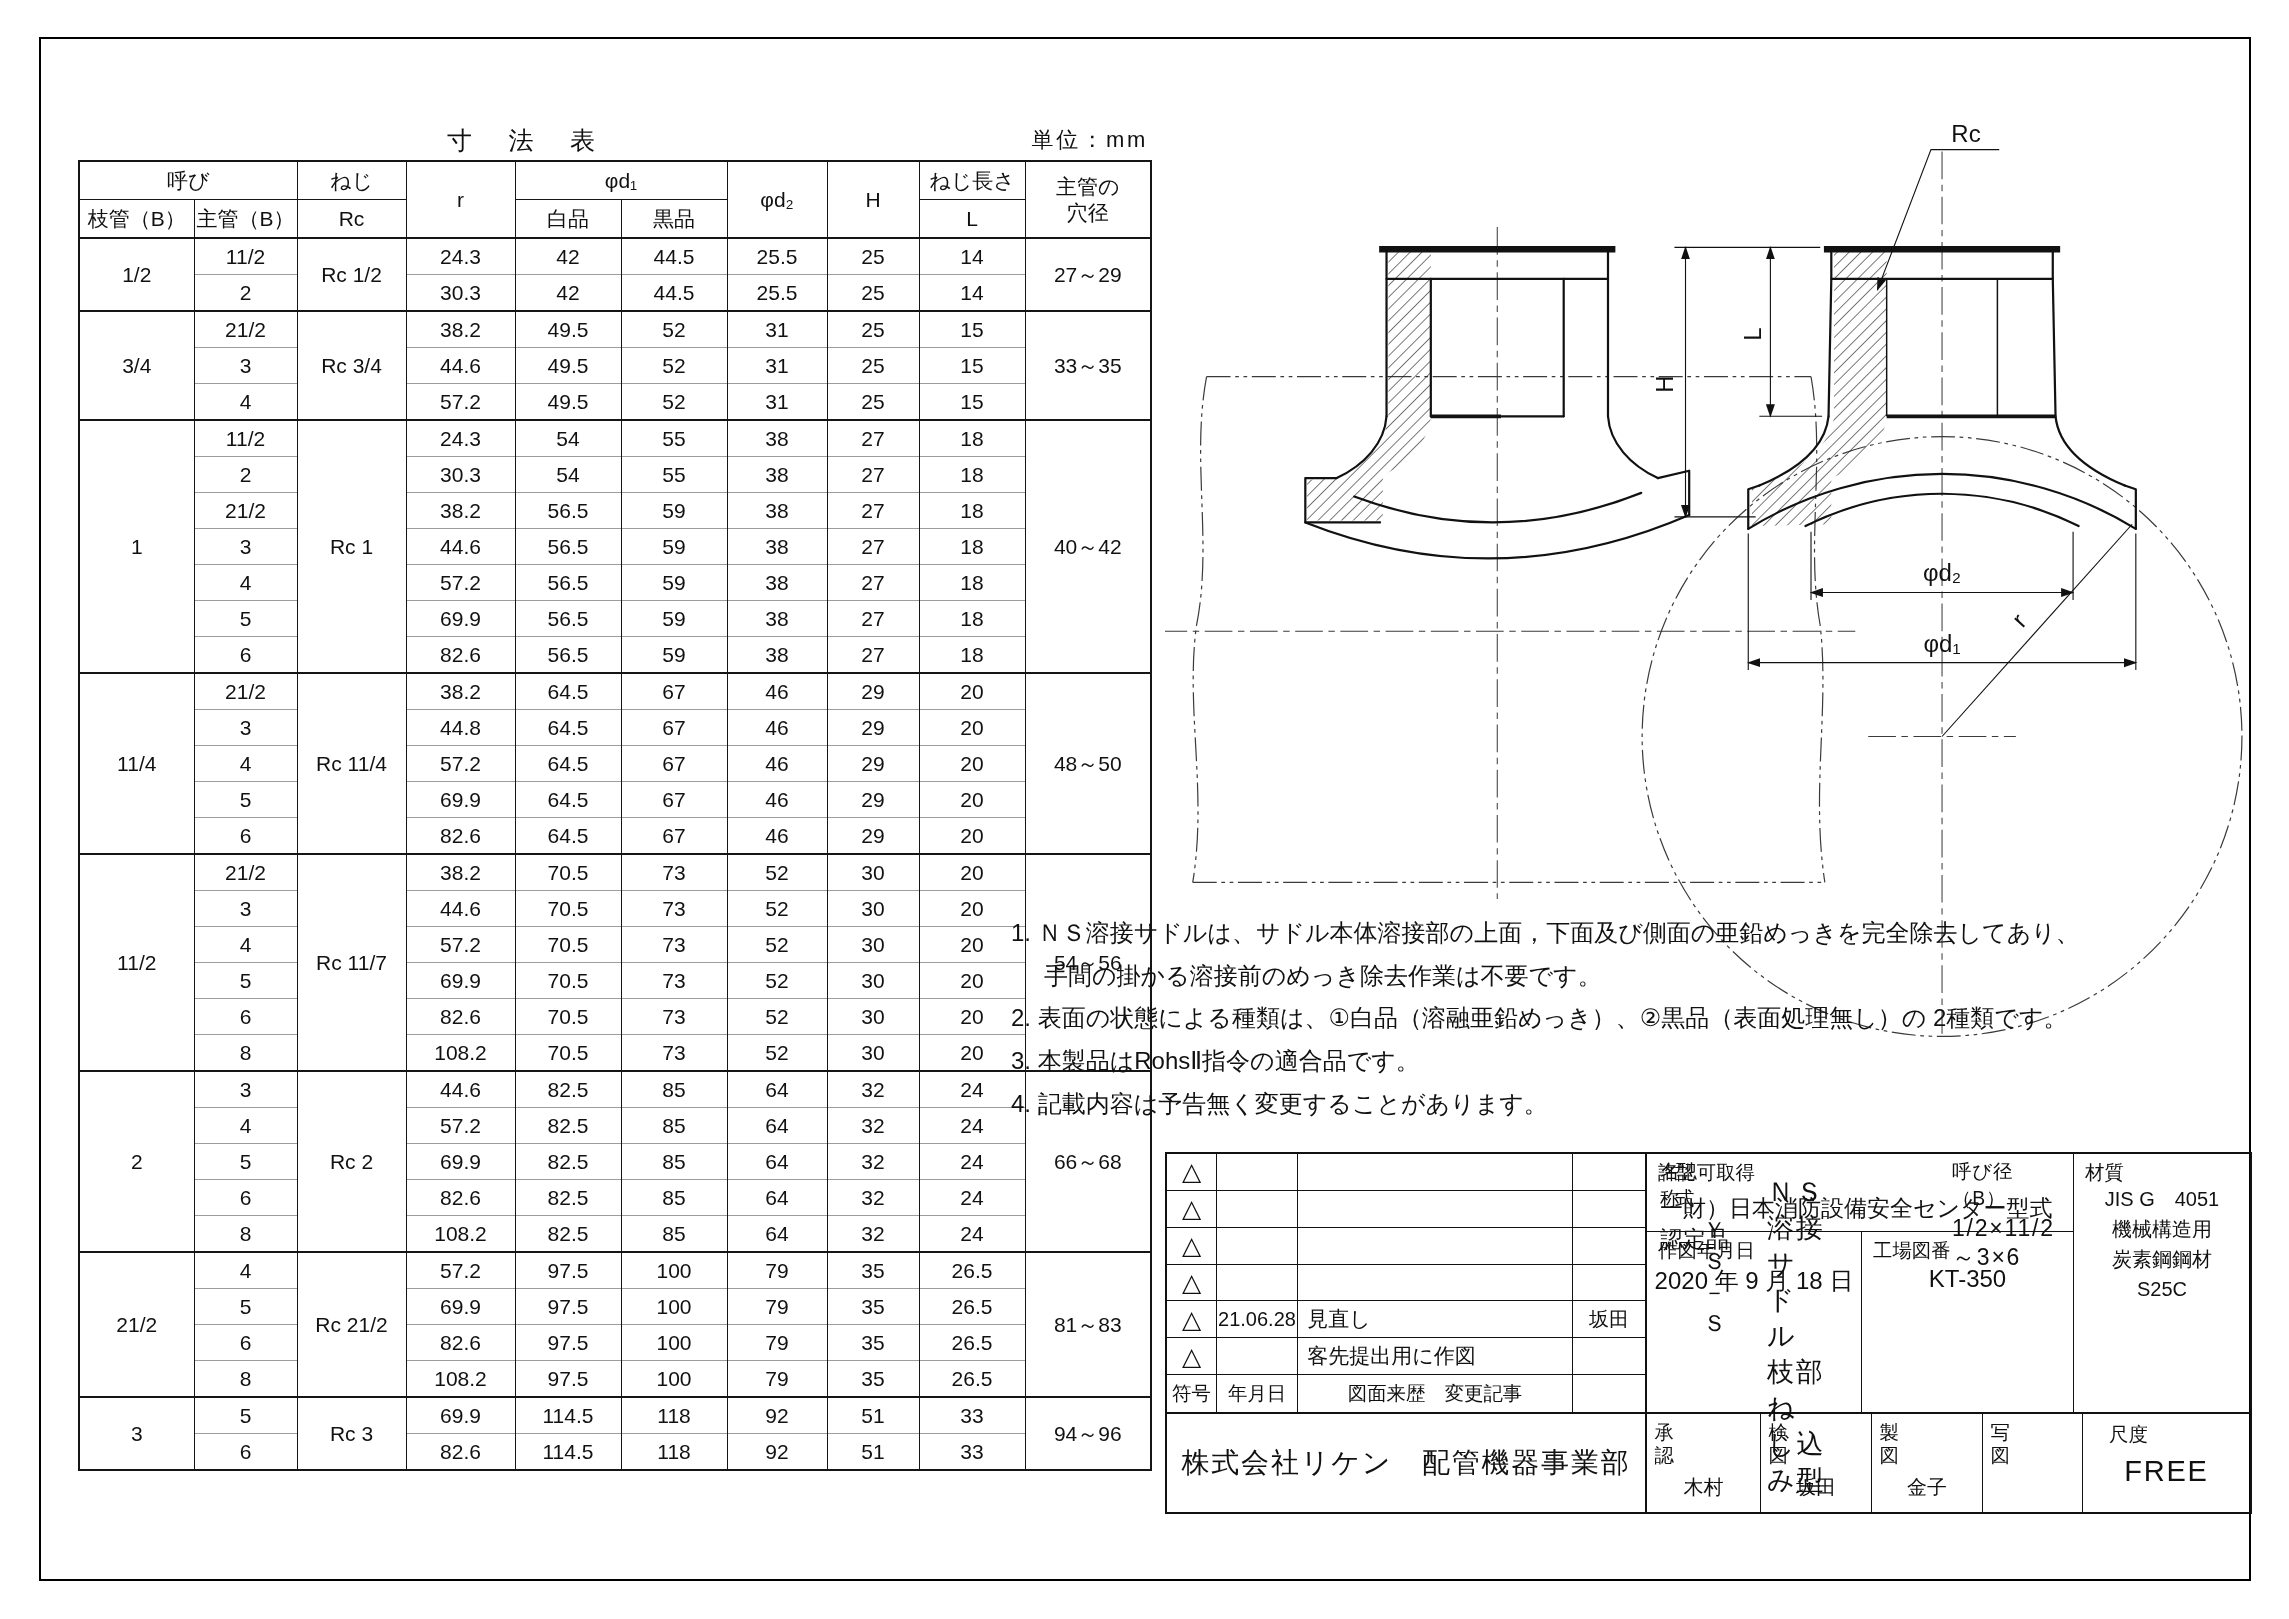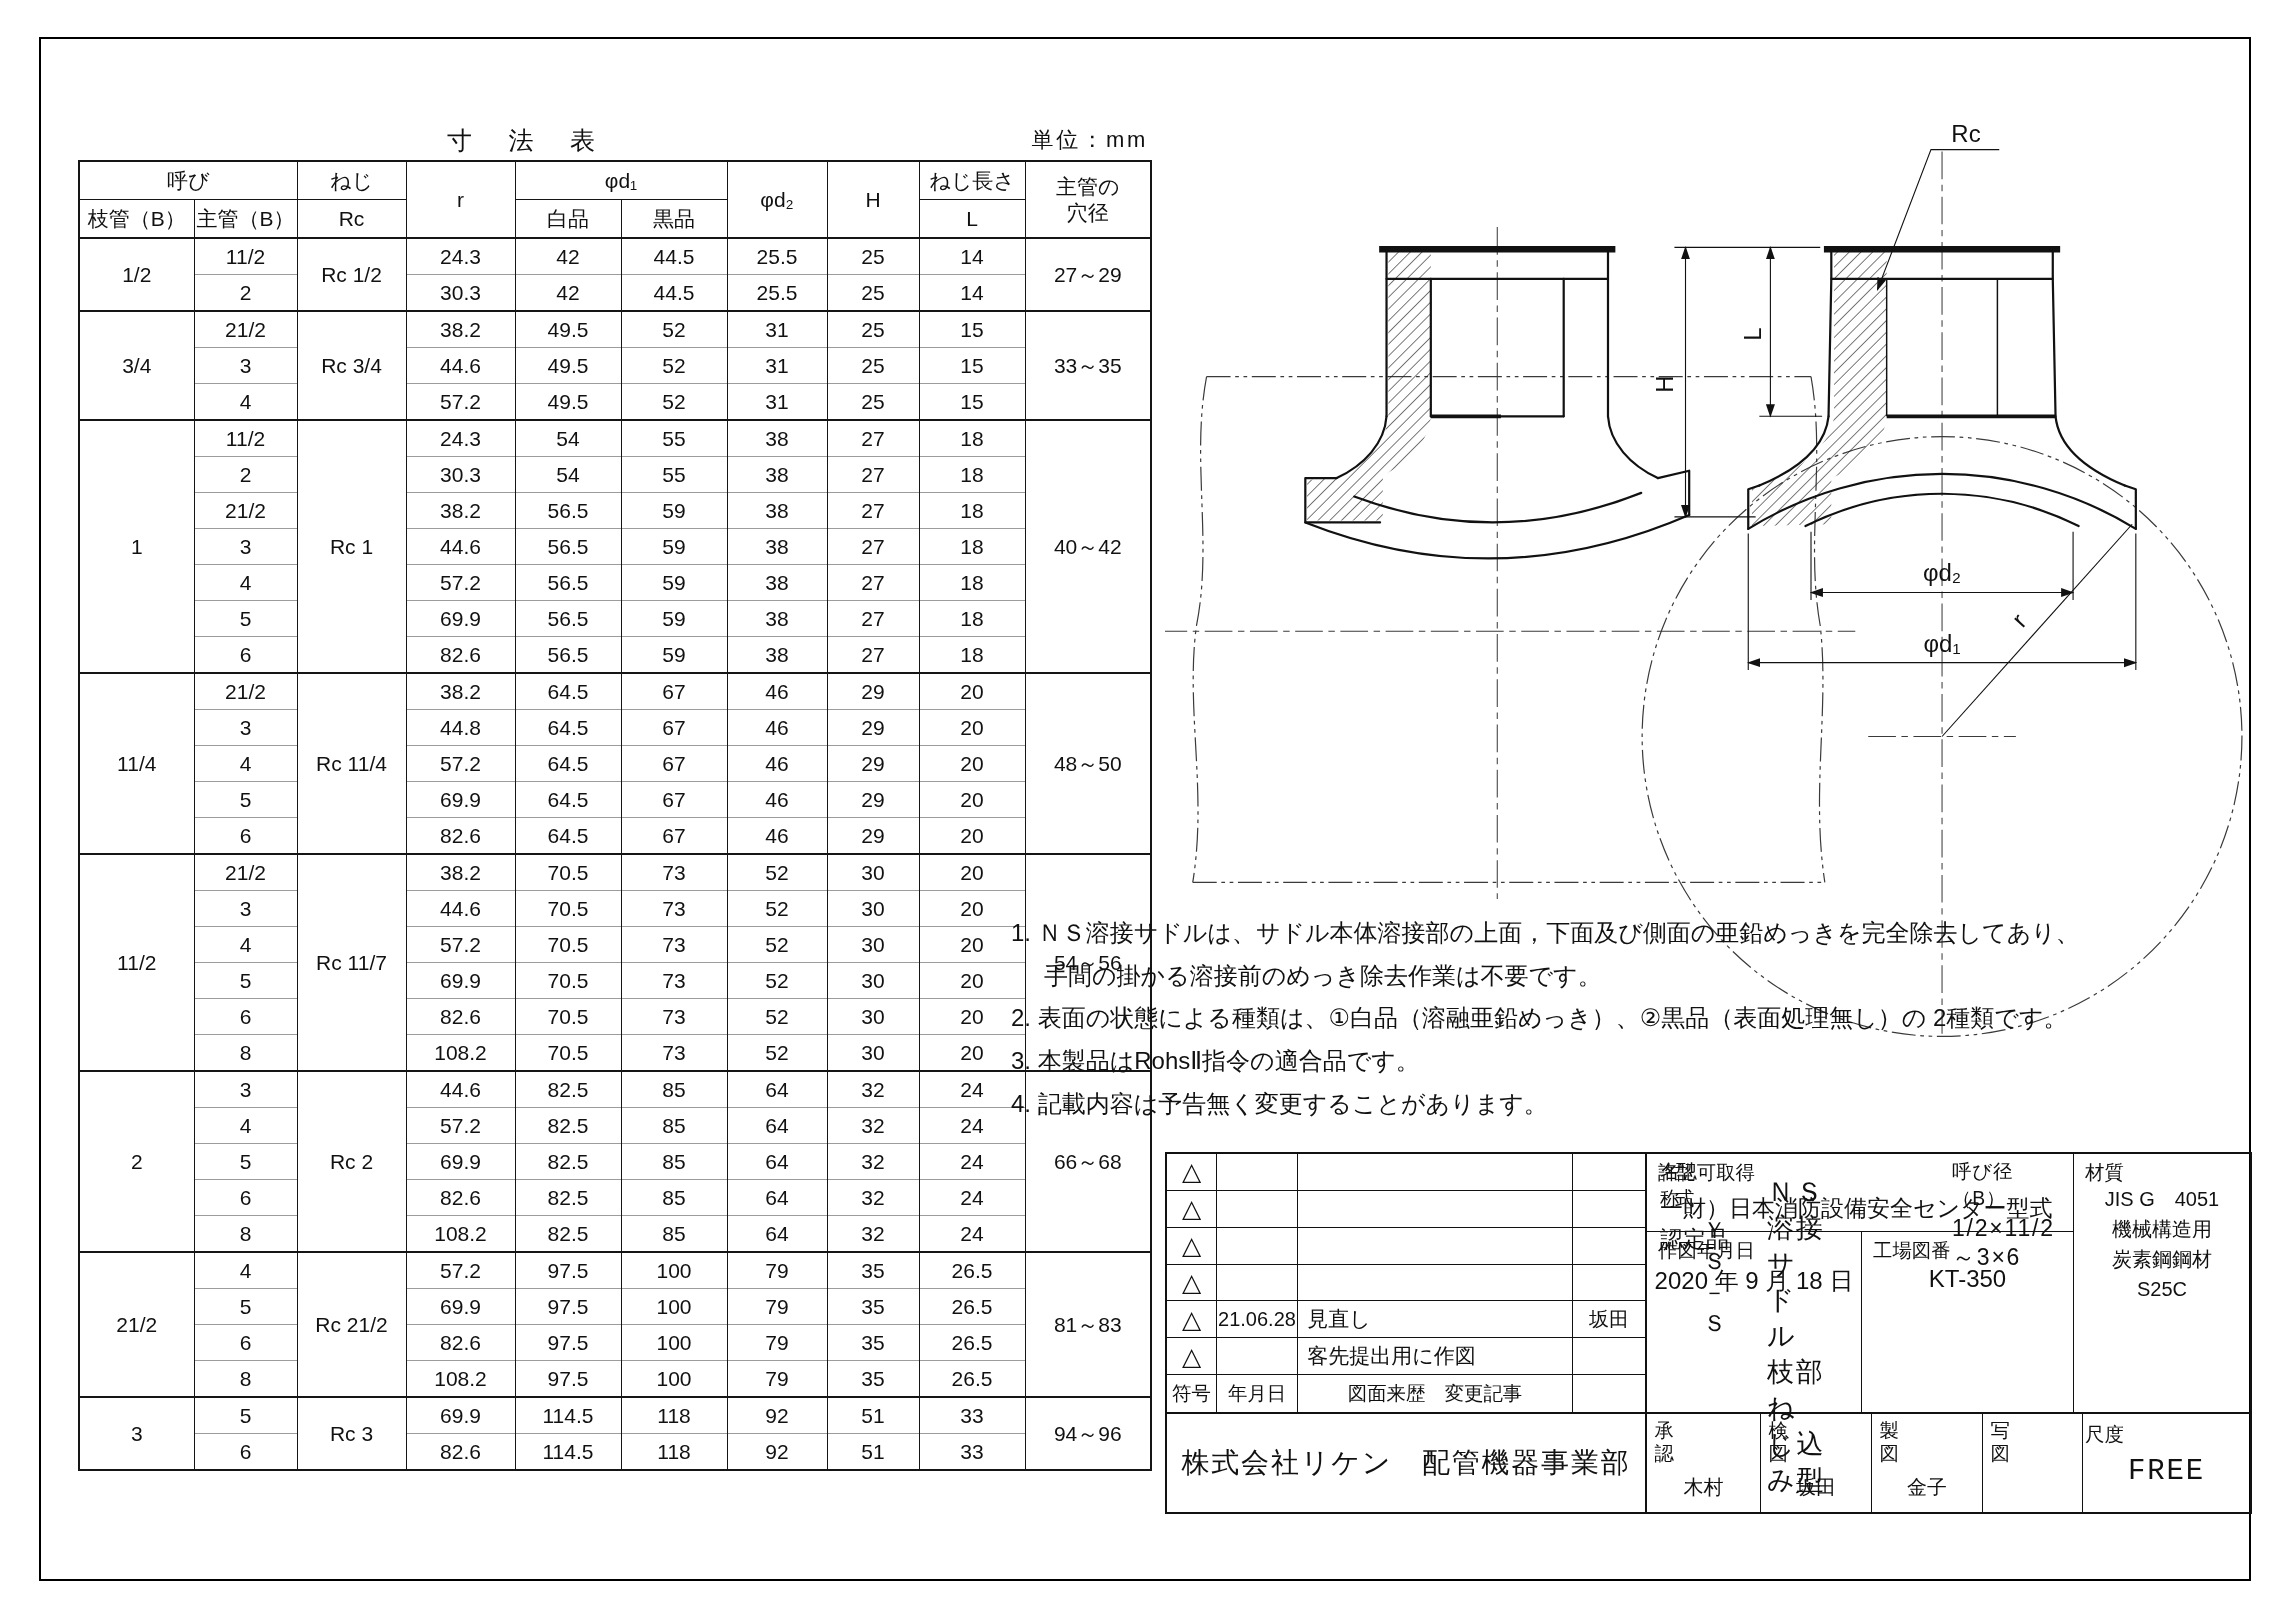--- a/index.html
+++ b/index.html
@@ -64,26 +64,26 @@
   .cellhd{position:relative;box-sizing:border-box;}
   .cellhd .lab{position:absolute;left:11px;top:4.6px;font-size:19.4px;}
   .cellhd .val{position:absolute;left:0;right:0;top:33px;text-align:center;font-size:24px;}
   .c-date{width:214px;}
   .c-fno{flex:1;border-left:1.8px solid #111;}
   .material{flex:1;border-left:1.8px solid #111;box-sizing:border-box;position:relative;}
   .material .lab{position:absolute;left:11px;top:4.6px;font-size:19.4px;}
   .material .val{position:absolute;left:0;right:0;top:29.5px;text-align:center;font-size:20px;line-height:1.5;white-space:pre-line;}
   .tb-bottom{flex:1;display:flex;border-top:2.8px solid #111;}
   .company{width:480px;border-right:2.8px solid #111;box-sizing:border-box;display:flex;align-items:center;justify-content:center;font-size:28px;letter-spacing:1.8px;}
-  .stamps{flex:1;display:flex;font-family:Liberation Mono, monospace;}
+  .stamps{flex:1;display:flex;}
   .stamp{position:relative;border-right:1.8px solid #111;box-sizing:border-box;}
   .stamp .lbl{position:absolute;left:7.4px;top:7.4px;width:24px;font-size:19.4px;line-height:1.18;word-break:break-all;}
   .stamp .nm{position:absolute;left:0;right:0;bottom:11px;text-align:center;font-size:20px;}
   .scalebox{flex:1;position:relative;border-right:none !important;}
-  .scalebox .lbl2{position:absolute;left:2px;top:7.4px;font-size:19.4px;}
+  .scalebox .lbl2{position:absolute;left:26px;top:7.4px;font-size:19.4px;}
   .scalebox .val2{position:absolute;left:0;right:0;top:41px;text-align:center;font-size:29px;letter-spacing:1.8px;}
 </style>
 </head>
 <body>
 
 <div class="sheet">
   <div class="frame"></div>
 
   <div class="table-wrap">
     <div class="ttl">

